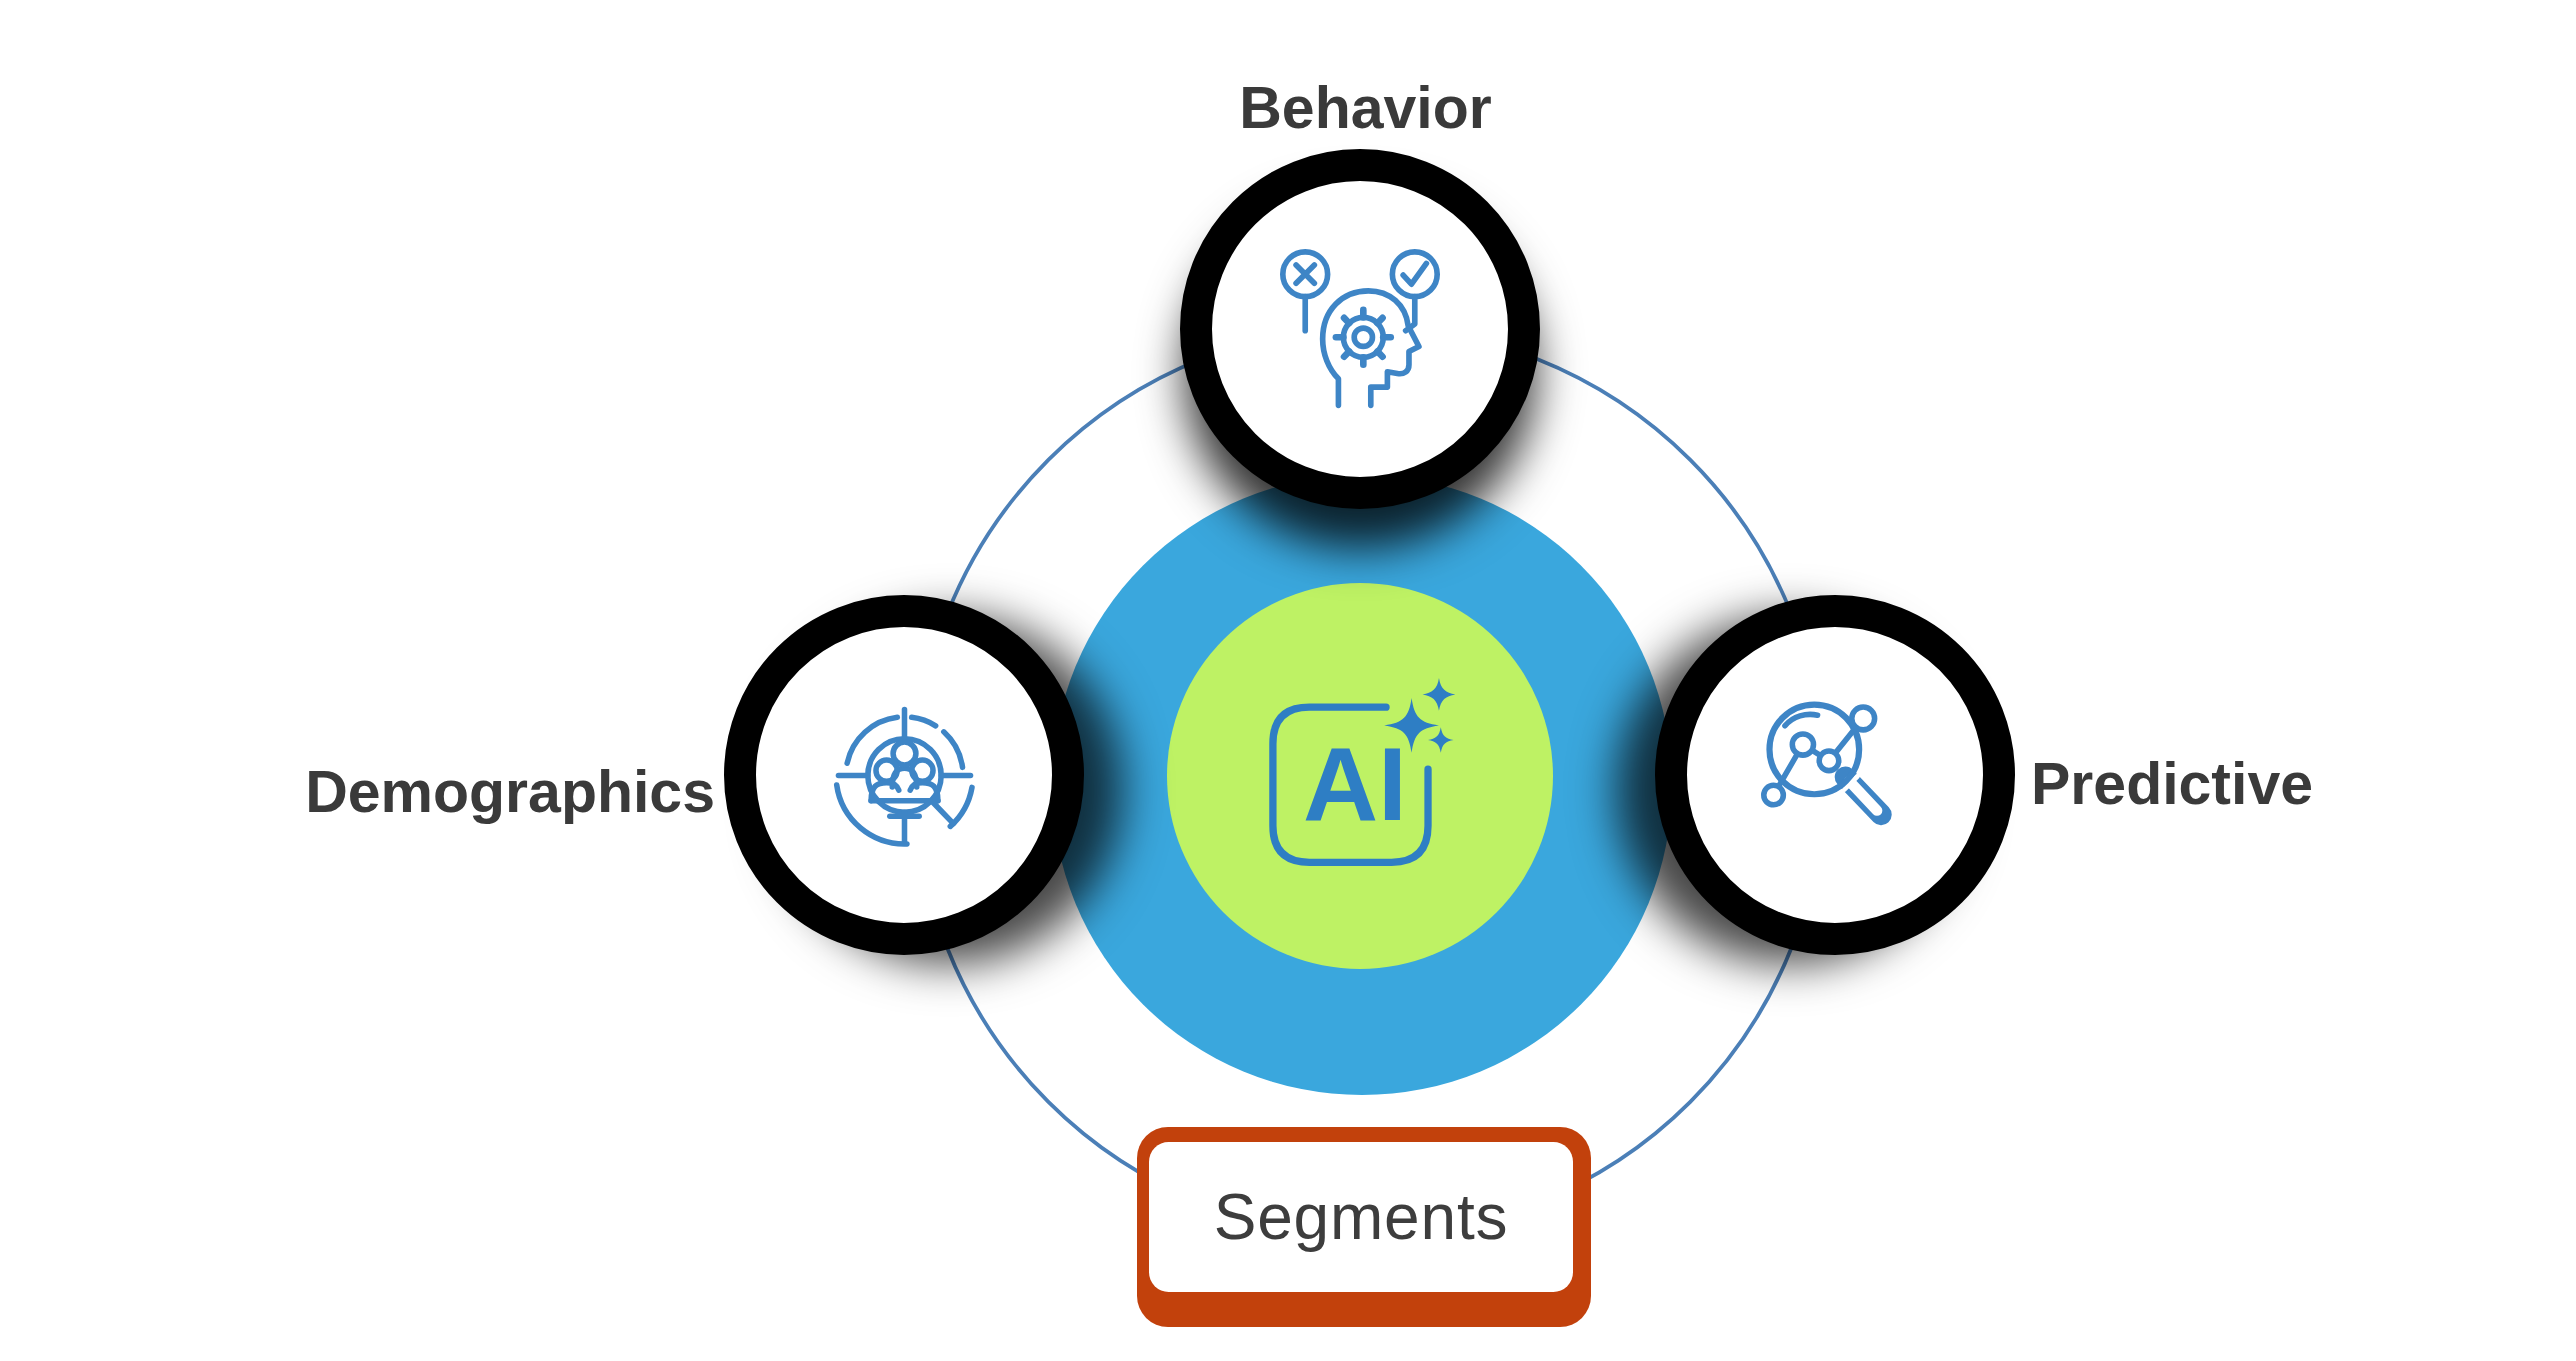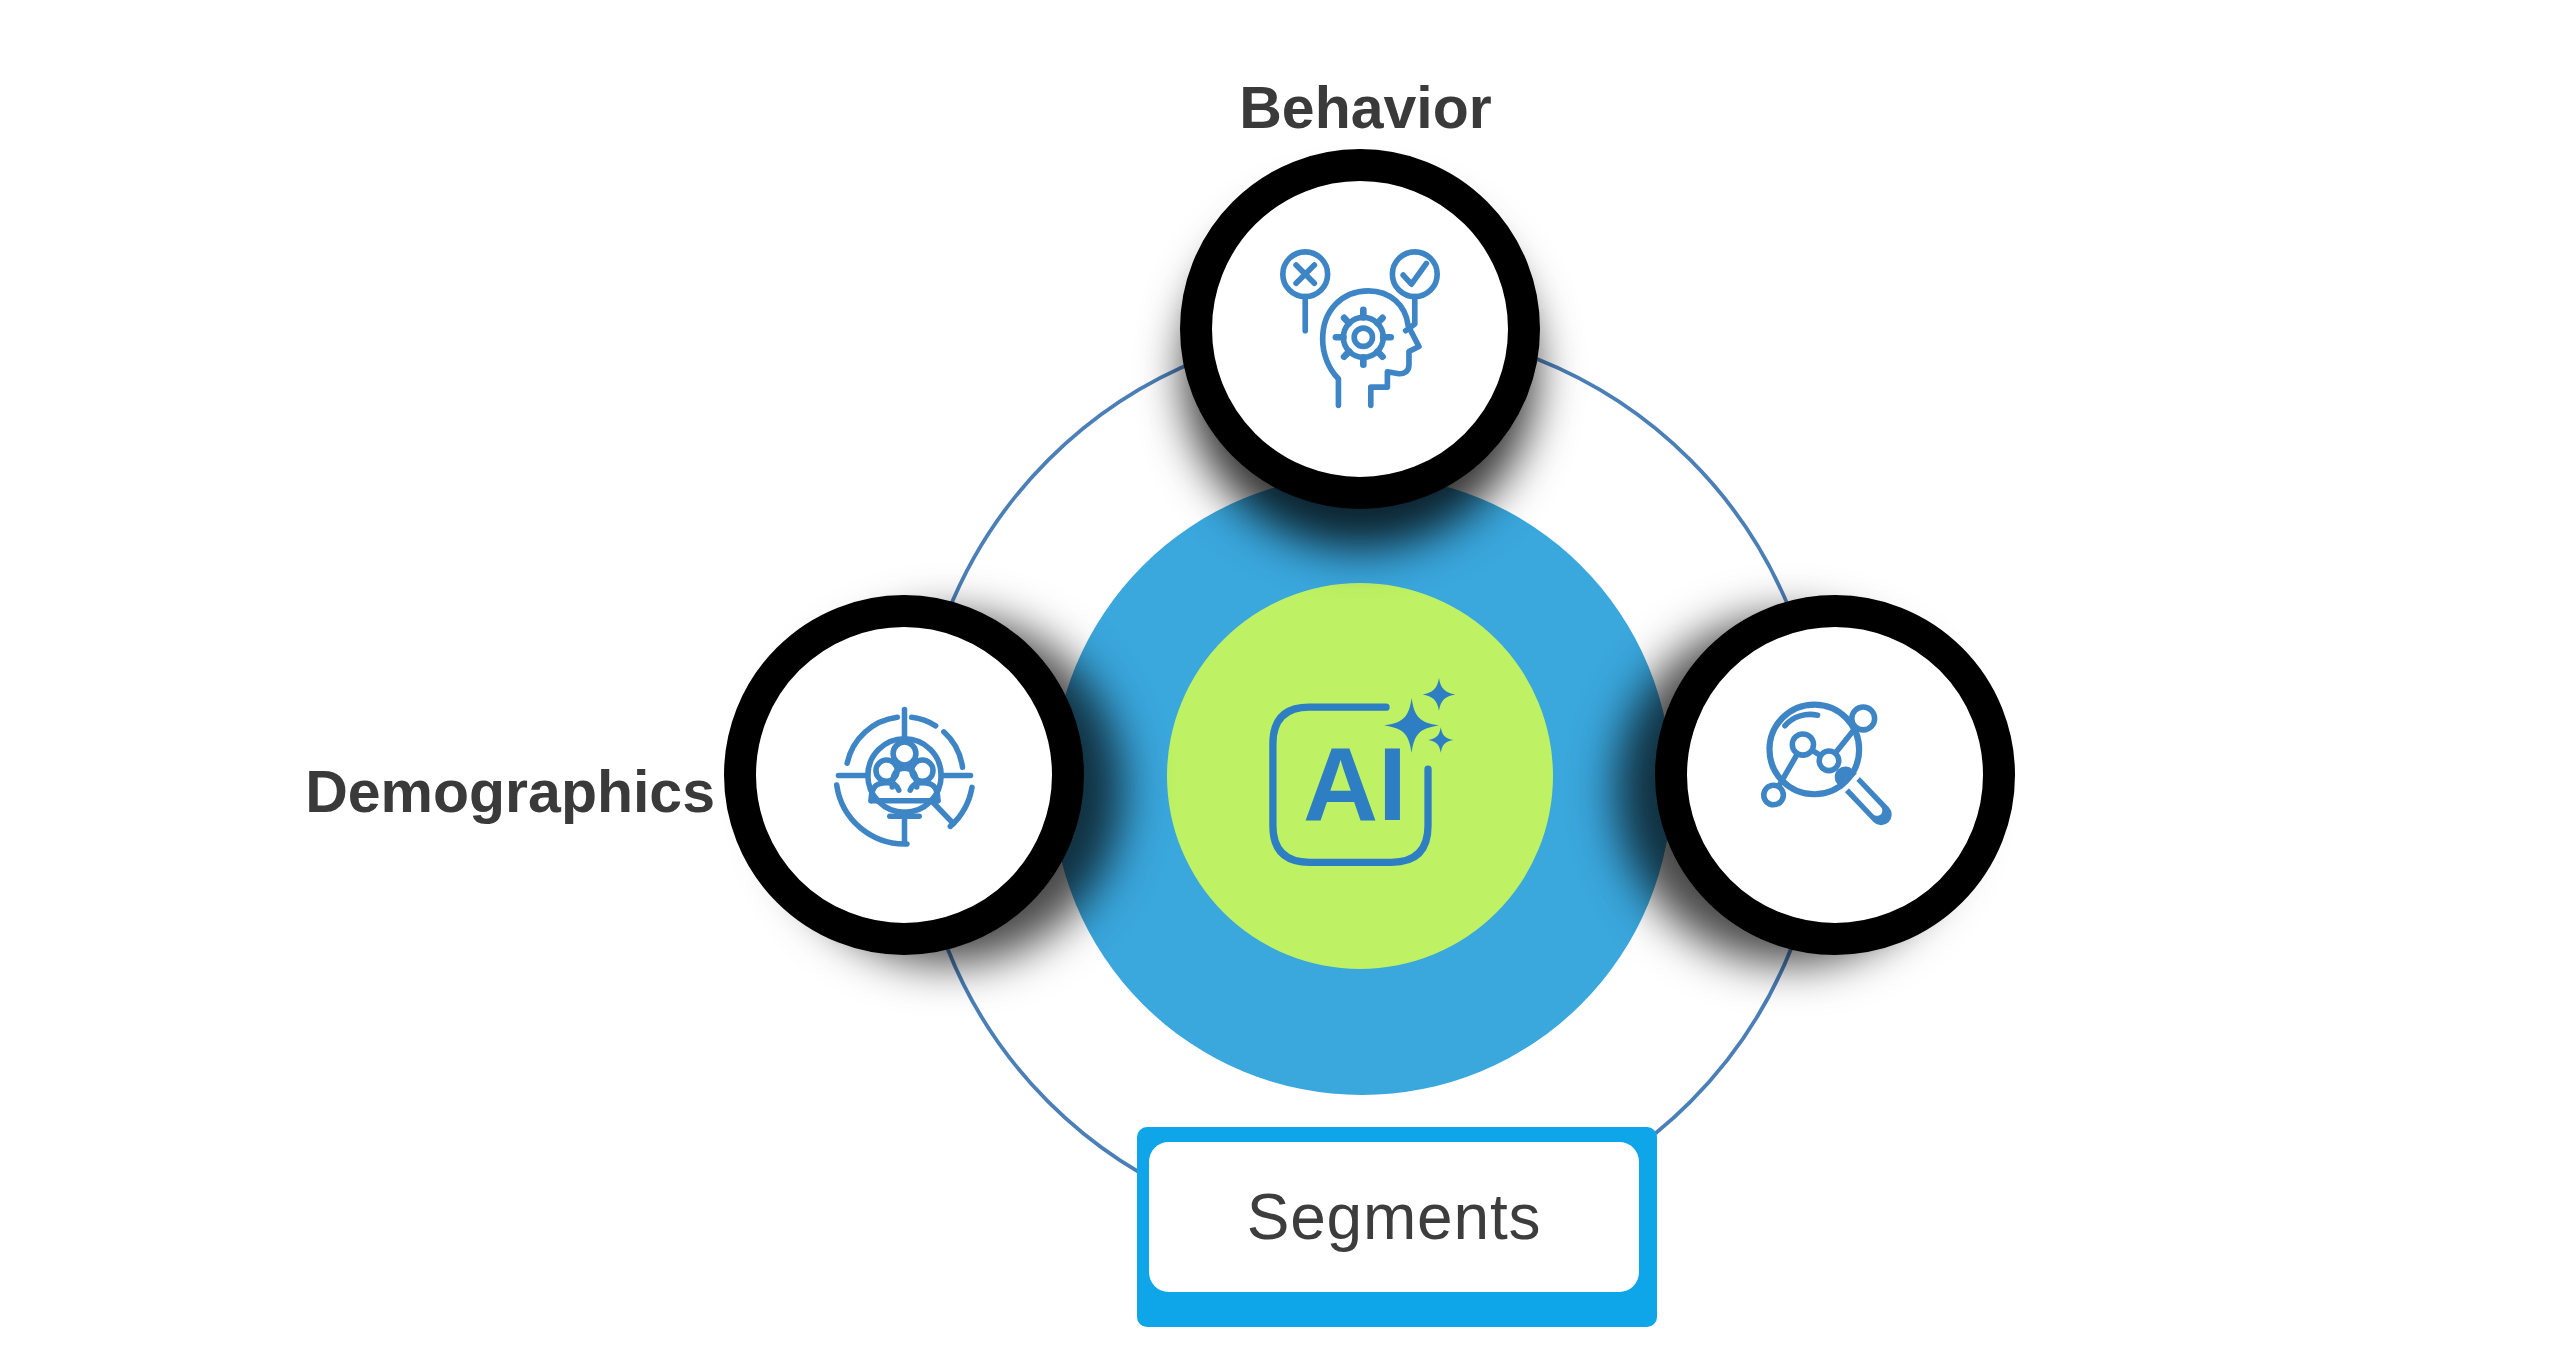--- a/index.html
+++ b/index.html
@@ -77,23 +77,23 @@
     white-space: nowrap;
   }
   #label-behavior   { left: 1063px; top: 74px;  width: 605px; text-align: center; }
   #label-demographics { left: 223px; top: 750px; width: 492px; text-align: right; margin-top: 8px; }
   #label-predictive { left: 2031px; top: 750px; width: 492px; text-align: left; }
 
   
   .segments-wrap {
     position: absolute;
     left: 1137px; top: 1127px;
-    width: 520px; height: 200px;
-    background: #0ea5e9;
-    border-radius: 10px;
+    width: 454px; height: 200px;
+    background: #c2410c;
+    border-radius: 31px;
   }
   .segments-inner {
     position: absolute;
     left: 12px; right: 18px; top: 15px; bottom: 35px;
     background: #ffffff;
     border-radius: 19.7px;
     display: flex;
     align-items: center;
     justify-content: center;
   }
@@ -196,20 +196,21 @@
       </g>
 
       <g fill="#ffffff" stroke="#3E85C6" stroke-width="3.4">
         <circle cx="12" cy="62" r="6"></circle>
         <circle cx="30" cy="31" r="6.5"></circle>
         <circle cx="46" cy="41" r="6"></circle>
         <circle cx="67" cy="15" r="7"></circle>
       </g>
     </svg>
   </div>
+  <div class="node-label" id="label-predictive">Predictive</div>
 
   <div class="segments-wrap">
     <div class="segments-inner">
       <span class="segments-text">Segments</span>
     </div>
   </div>
 
 </div>
 
 

